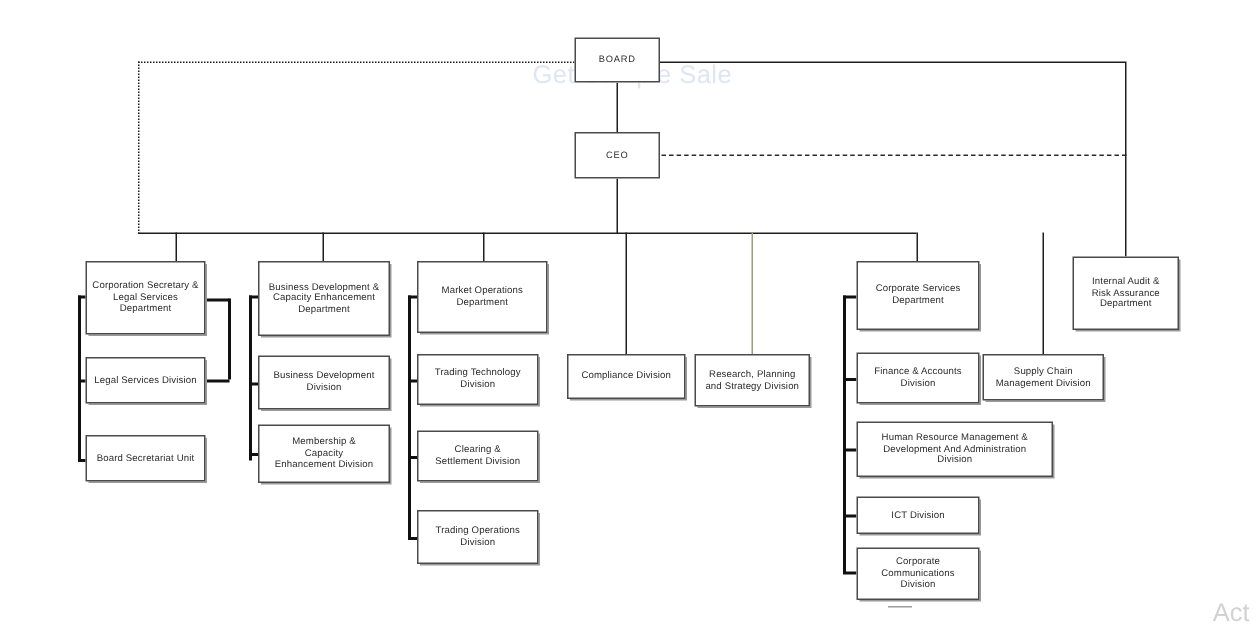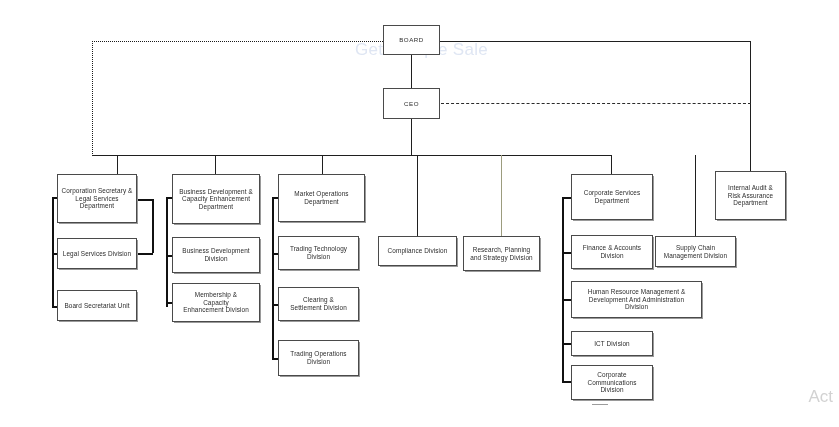--- a/index.html
+++ b/index.html
@@ -72,21 +72,21 @@
     left: 355px;
     top: 40px;
     font-size: 17px;
     color: #dfe6f3;
     font-family: "Liberation Sans", sans-serif;
     letter-spacing: 0.3px;
     white-space: nowrap;
   }
   #wm-bottom {
     right: 6px;
-    bottom: 20px;
+    bottom: 8px;
     font-size: 17px;
     color: #d2d2d2;
     white-space: nowrap;
   }
   #wm-stray {
     left: 592px;
     top: 404px;
     width: 16px;
     border-top: 1.3px solid #9c9c9c;
   }

